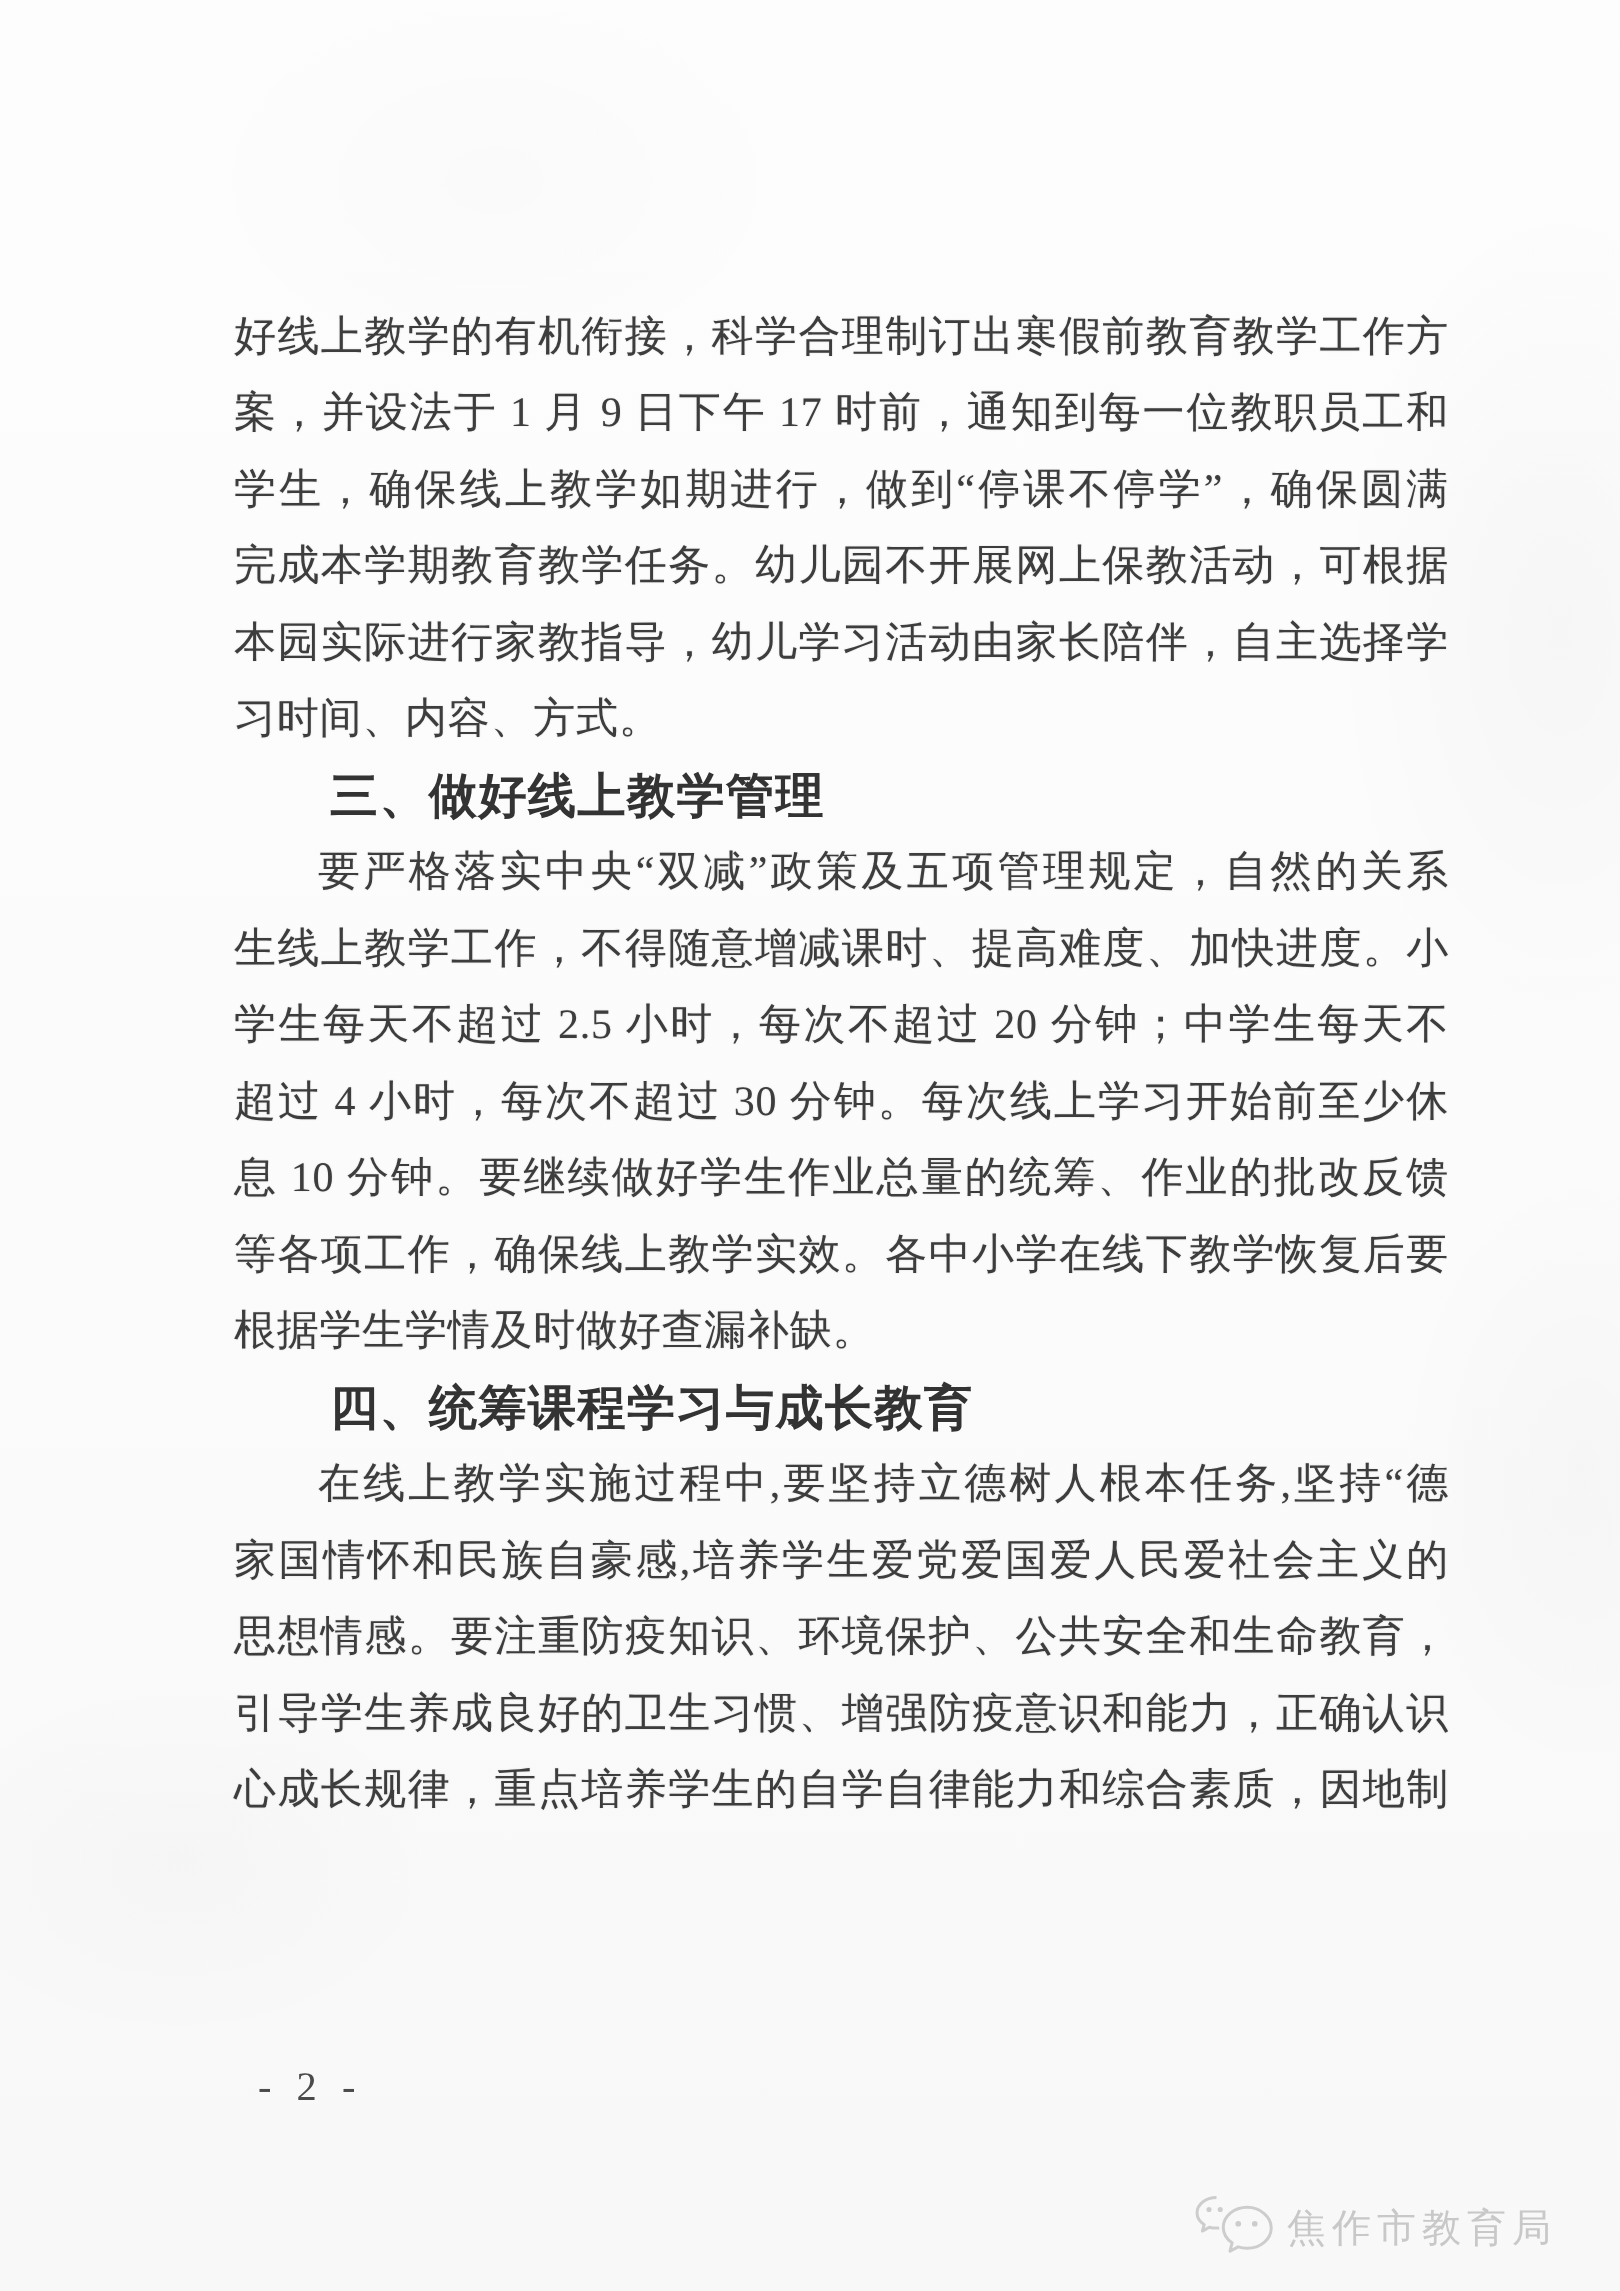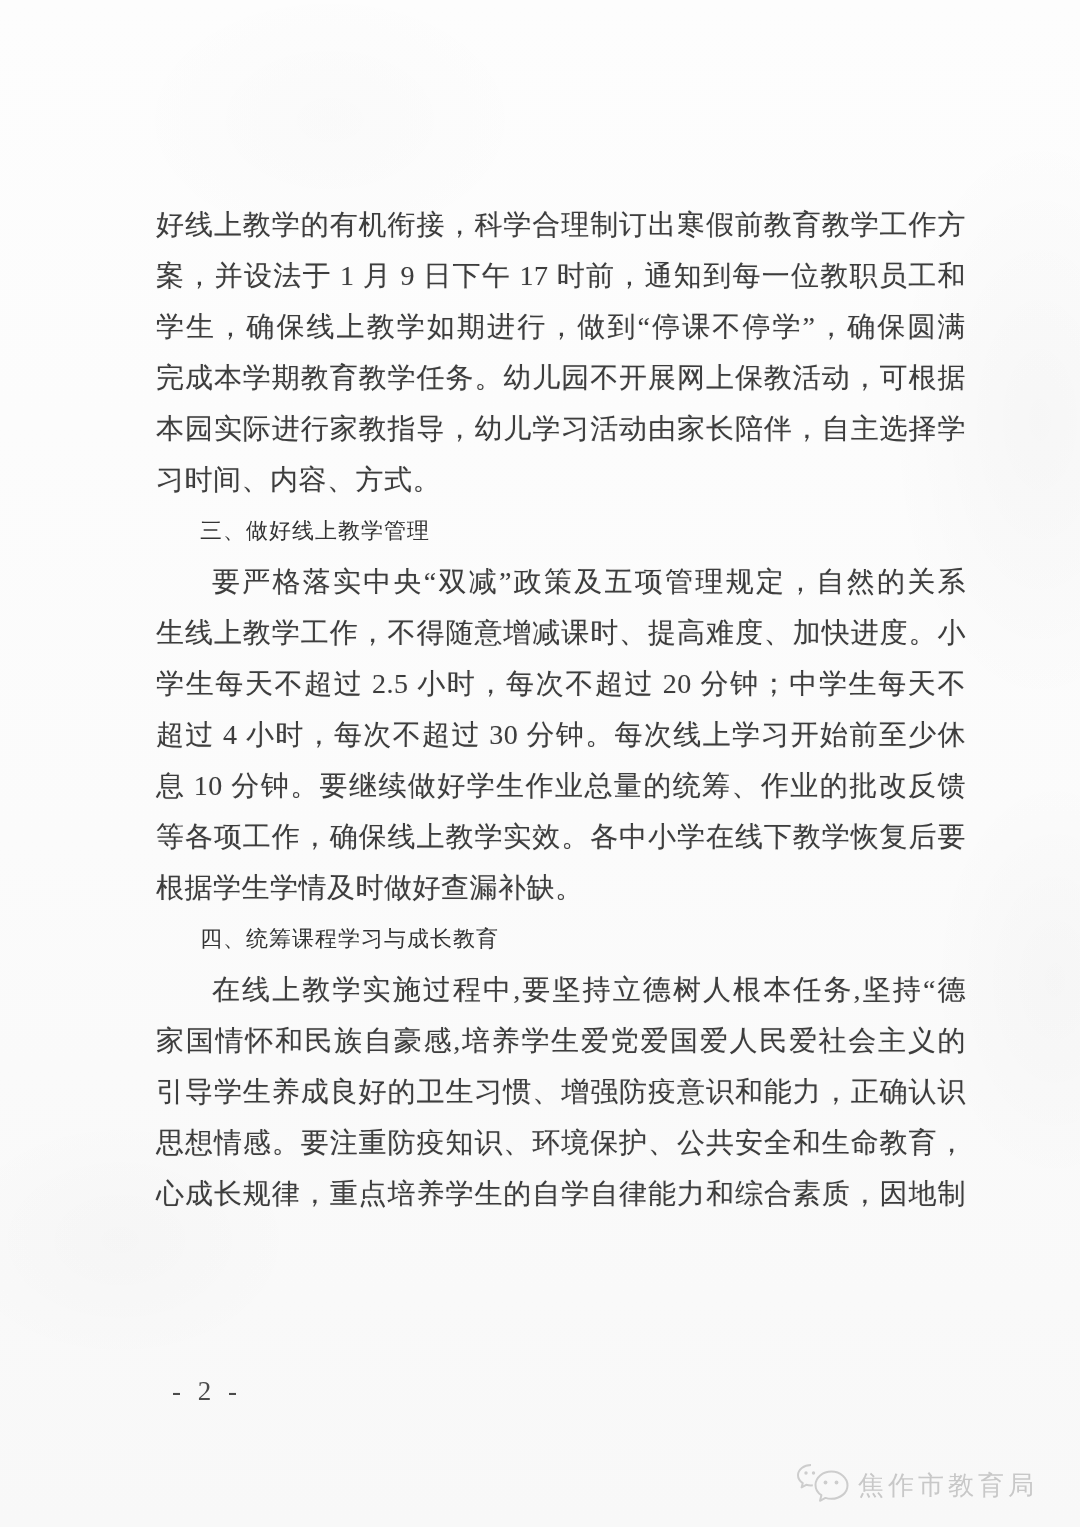--- a/index.html
+++ b/index.html
@@ -41,22 +41,22 @@
     text-align-last: justify;
     white-space: nowrap;
     color: #3d3d3d;
     text-shadow: 0 0 1px rgba(70,70,70,0.25);
   }
   .line.last { text-align-last: left; }
   .para.indent .line.first { text-indent: 2em; }
   .heading {
     height: 51px;
     line-height: 51px;
-    font-size: 22px;
-    font-weight: 400;
+    font-size: 32px;
+    font-weight: 700;
     font-family: "Liberation Sans", sans-serif;
     color: #333333;
     text-indent: 2em;
     letter-spacing: 1px;
   }
   .footer-page-number {
     position: absolute;
     left: 172px;
     top: 1376px;
     font-size: 27px;
@@ -104,22 +104,22 @@
         <div class="line">学生每天不超过 2.5 小时，每次不超过 20 分钟；中学生每天不</div>
         <div class="line">超过 4 小时，每次不超过 30 分钟。每次线上学习开始前至少休</div>
         <div class="line">息 10 分钟。要继续做好学生作业总量的统筹、作业的批改反馈</div>
         <div class="line">等各项工作，确保线上教学实效。各中小学在线下教学恢复后要</div>
         <div class="line last">根据学生学情及时做好查漏补缺。</div>
       </div>
       <div class="heading">四、统筹课程学习与成长教育</div>
       <div class="para indent">
         <div class="line first">在线上教学实施过程中,要坚持立德树人根本任务,坚持“德</div>
         <div class="line">家国情怀和民族自豪感,培养学生爱党爱国爱人民爱社会主义的</div>
+        <div class="line">思想情感。要注重防疫知识、环境保护、公共安全和生命教育，</div>
         <div class="line">引导学生养成良好的卫生习惯、增强防疫意识和能力，正确认识</div>
-        <div class="line">思想情感。要注重防疫知识、环境保护、公共安全和生命教育，</div>
         <div class="line">心成长规律，重点培养学生的自学自律能力和综合素质，因地制</div>
       </div>
     </div>
 
   <div class="footer-page-number">- 2 -</div>
 
   <div class="watermark">
     <span class="watermark-icon">
       <svg width="58" height="46" viewBox="0 0 58 46" xmlns="http://www.w3.org/2000/svg">
         <g fill="none" stroke="#cdcdcd" stroke-width="2" stroke-linejoin="round">

